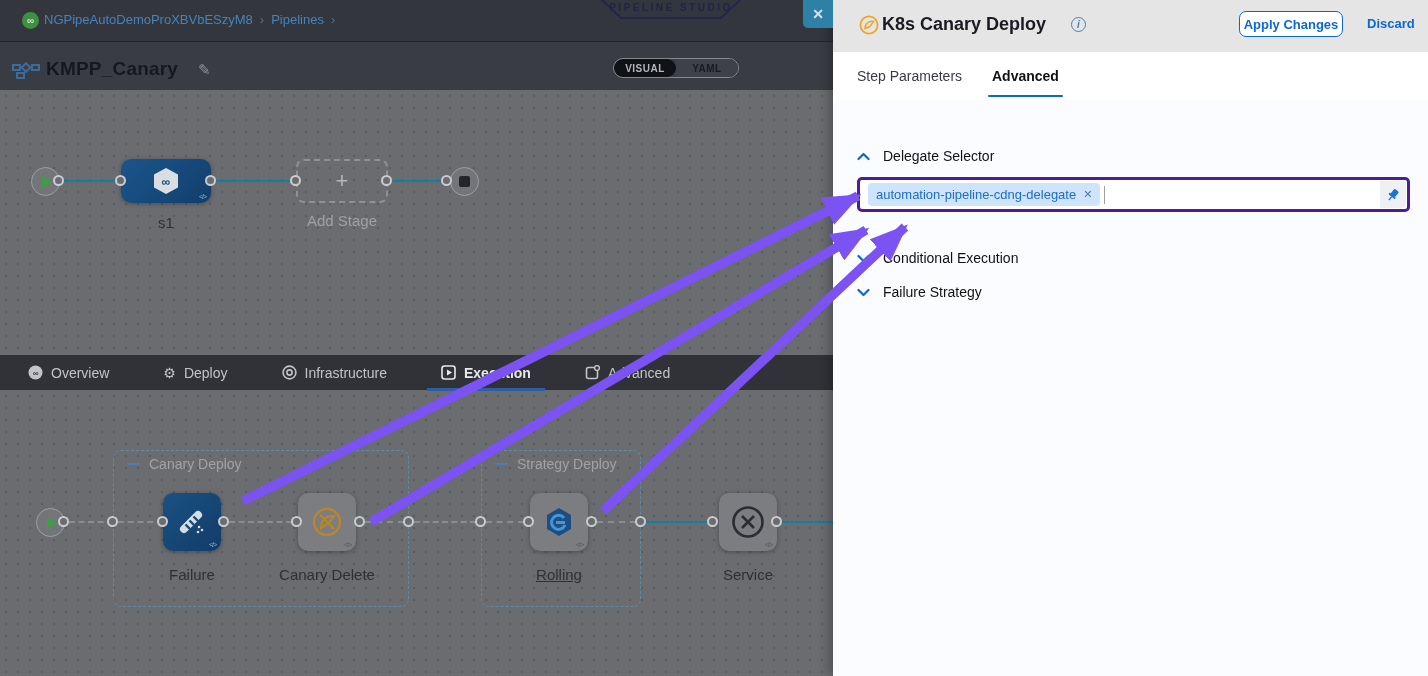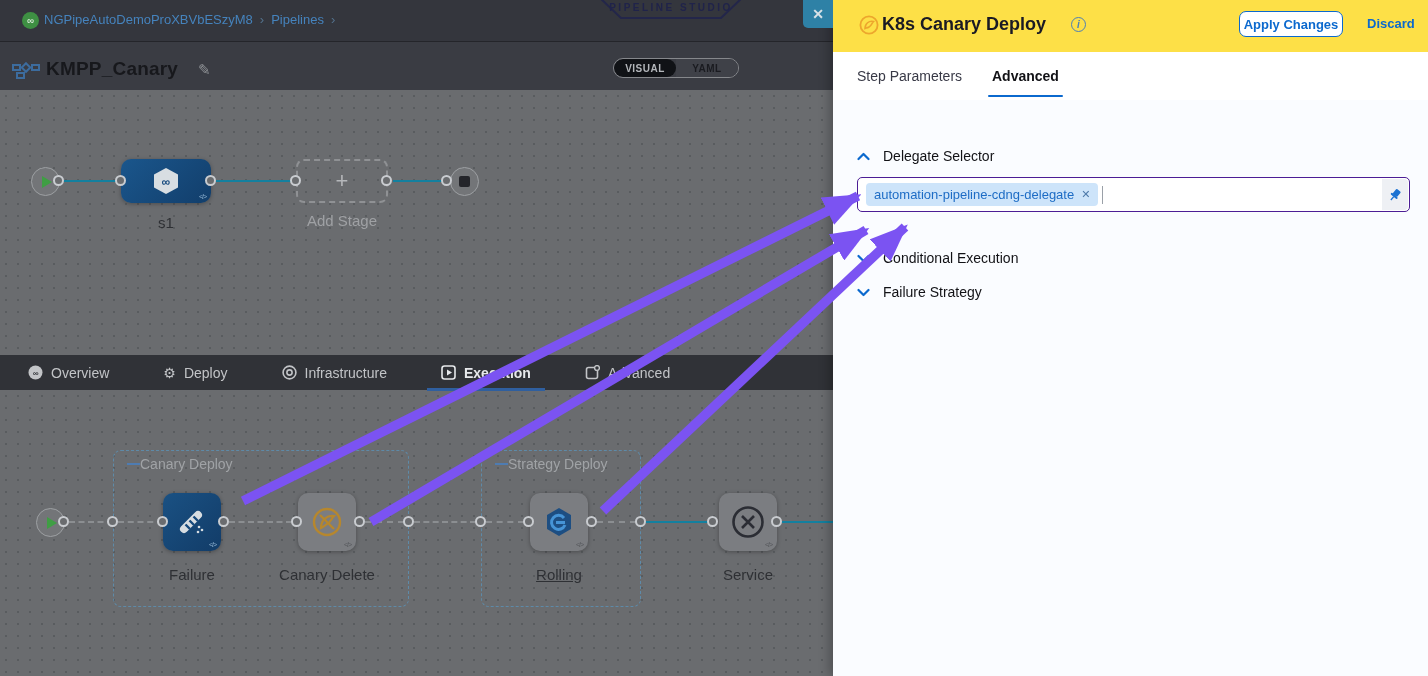--- a/index.html
+++ b/index.html
@@ -45,45 +45,45 @@
   .stop-sq { width:11px; height:11px; border-radius:2px; background:#24252a; }
 
   .stage-node { position:absolute; left:121px; top:159px; width:90px; height:44px; border-radius:10px;
     background:linear-gradient(135deg,#1a568c,#123e6b); box-shadow:0 1px 4px rgba(0,0,0,.3); }
   .addstage { position:absolute; left:296px; top:159px; width:92px; height:44px; border:2px dashed #8f9194; border-radius:8px; display:flex; align-items:center; justify-content:center; color:#b5b7ba; font-size:22px; font-weight:300; }
   .code-glyph { position:absolute; right:5px; bottom:3px; font-size:7px; letter-spacing:-1px; }
   .node-label { position:absolute; font-size:15px; color:#2e3034; text-align:center; transform:translateX(-50%); white-space:nowrap; }
   .node-label.lt { color:#9fa1a4; }
 
   .group-box { position:absolute; border:1.5px dashed #5e8aa8; border-radius:8px; }
-  .group-label { position:absolute; display:flex; align-items:center; font-size:14px; color:#a0a3a6; }
+  .group-label { position:absolute; display:flex; align-items:center; gap:9px; font-size:14px; color:#a0a3a6; }
   .group-label .minus { width:13px; height:0; border-top:2.5px solid #4e7cb2; }
 
   .step-node { position:absolute; width:58px; height:58px; border-radius:10px; background:#7b7d81; box-shadow:0 1px 4px rgba(0,0,0,.3); display:flex; align-items:center; justify-content:center; }
   .step-node.sel { background:linear-gradient(135deg,#1a5183,#123c68); }
 
   
   .stage-tab { display:flex; align-items:center; gap:8px; font-size:14px; color:#c2c4c7; position:relative; }
   .stage-tab.active { color:#e7e9ec; font-weight:700; }
   .stage-tab.active::after { content:""; position:absolute; left:-14px; right:-14px; bottom:-10px; height:2.5px; background:#2f5f9f; }
 
   
   #drawer { position:absolute; left:833px; top:0; width:595px; height:676px; background:#ffffff; box-shadow:-4px 0 10px rgba(0,0,0,.25); }
-  .d-head { position:absolute; left:0; top:0; right:0; height:60px; border-bottom:1px solid #e6e7eb; background:#fde047; }
+  .d-head { position:absolute; left:0; top:0; right:0; height:60px; border-bottom:1px solid #e6e7eb; background:#e5e5e5; }
   .d-title { position:absolute; left:49px; top:14px; font-size:18px; font-weight:700; color:#1a1a24; }
   .info-i { position:absolute; left:238px; top:17px; width:15px; height:15px; border:1.4px solid #4d7fb5; border-radius:50%; color:#4d7fb5; font-size:10px; font-weight:700; display:flex; align-items:center; justify-content:center; font-style:italic; }
   .apply-btn { position:absolute; left:406px; top:11px; width:104px; height:26px; border:1px solid #0b69ce; border-radius:7px; background:#fff; color:#0b69ce; font-size:13px; font-weight:700; display:flex; align-items:center; justify-content:center; }
   .discard { position:absolute; left:534px; top:16px; font-size:13px; font-weight:700; color:#0b69ce; }
   .d-tabs { position:absolute; left:0; top:52px; right:0; height:48px; background:#fff; }
   .d-tab { position:absolute; top:16px; font-size:14px; color:#383946; }
   .d-tab.active { font-weight:700; color:#121216; }
   .d-tab.active::after { content:""; position:absolute; left:-4px; right:-4px; bottom:-13px; height:2.5px; background:#0b69ce; border-radius:2px; }
   .d-body { position:absolute; left:0; top:100px; right:0; bottom:0; background:#fafcff; }
   .section-h { position:absolute; display:flex; align-items:center; gap:13px; font-size:14px; font-weight:400; color:#121216; }
-  .dl-input { position:absolute; left:24px; top:77px; width:553px; height:35px; background:#fff; border:1px solid #4c1d95; border-radius:5px; display:flex; align-items:center; padding:0 4px 0 8px; }
+  .dl-input { position:absolute; left:24px; top:77px; width:553px; height:35px; background:#fff; border:3px solid #4c1d95; border-radius:5px; display:flex; align-items:center; padding:0 4px 0 8px; }
   .chip { display:flex; align-items:center; gap:7px; background:#cde4fa; border-radius:4px; height:23px; padding:0 8px; font-size:13px; color:#1d6cc5; }
   .chip .x { color:#4d79a9; font-size:11px; }
   .caret { width:1px; height:18px; background:#9aa0a8; margin-left:4px; }
   .pin-box { position:absolute; right:1px; top:1px; bottom:1px; width:26px; background:#eef0f4; border-radius:0 4px 4px 0; display:flex; align-items:center; justify-content:center; }
 
   #arrows { position:absolute; left:0; top:0; z-index:60; pointer-events:none; }
   svg { display:block; }
 </style>
 </head>
 <body>

